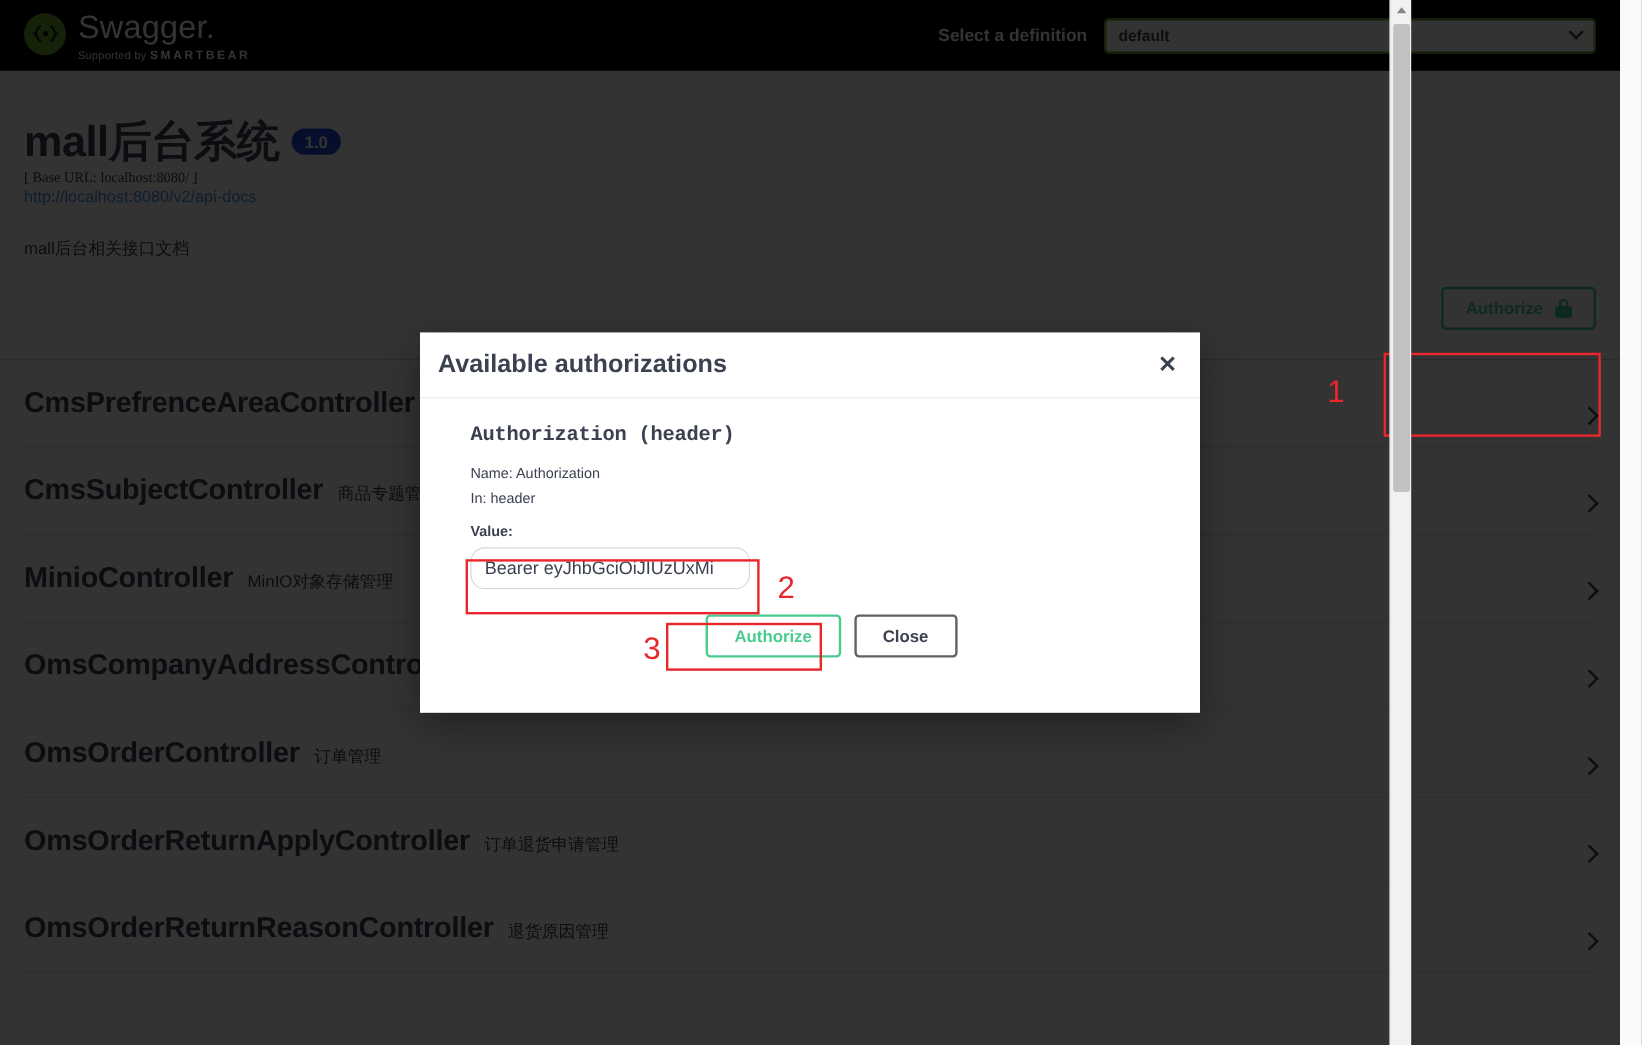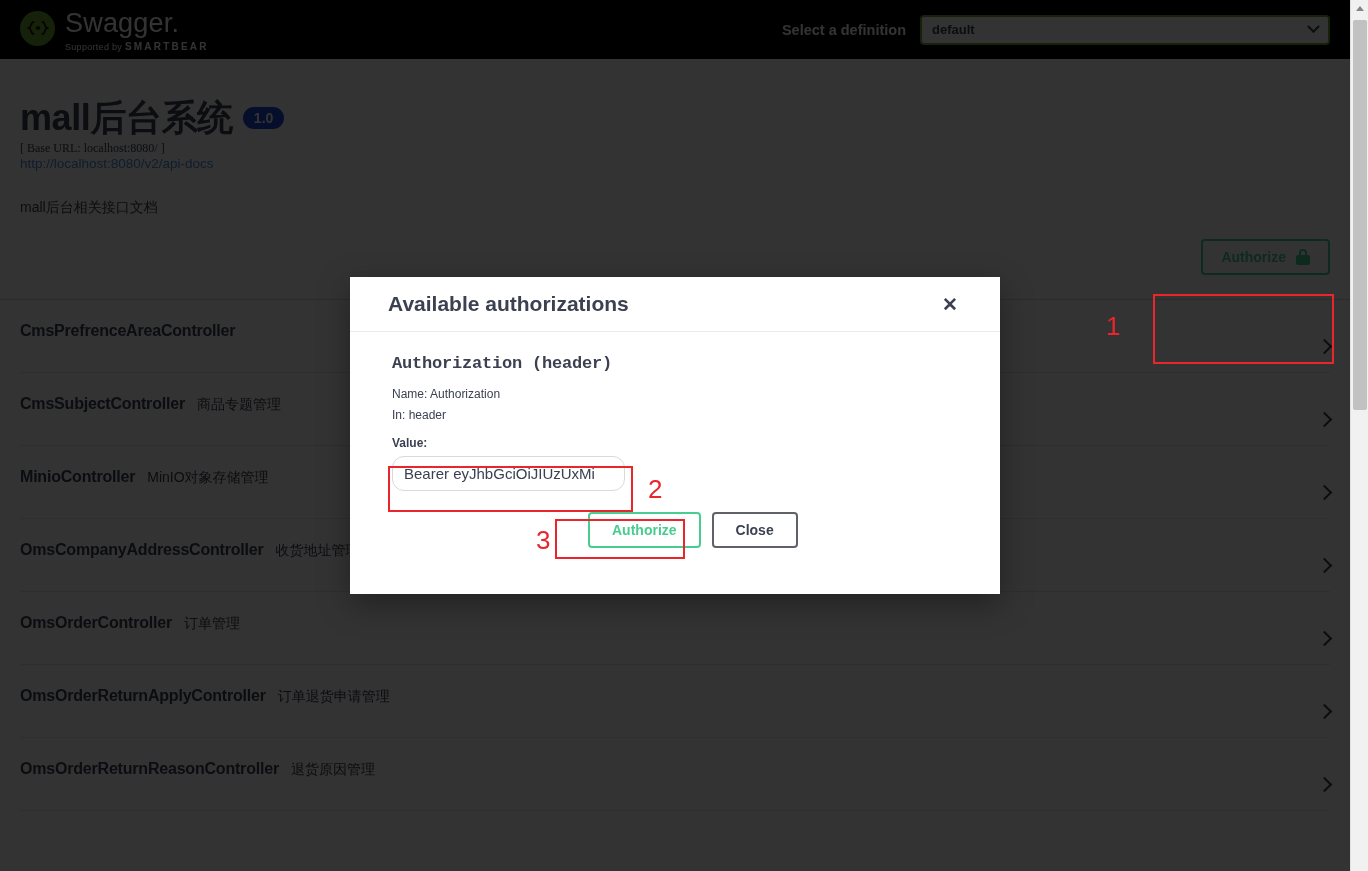--- a/index.html
+++ b/index.html
@@ -7,21 +7,21 @@
   html, body {
     width: 1368px;
     height: 871px;
     overflow: hidden;
     font-family: "Liberation Sans", sans-serif;
     background: #fafafa;
   }
 
   #app {
     position: relative;
-    width: 1368px;
+    width: 1176px;
     height: 871px;
     background: #fafafa;
   }
 
   
   .page {
     position: absolute;
     top: 0; left: 0;
     width: 1350px;
     height: 871px;
@@ -185,21 +185,21 @@
   .tag-list { padding: 0 20px; }
   .tag-row {
     display: flex;
     align-items: baseline;
     border-bottom: 1px solid #e3e3e3;
     height: 73px;
     padding-top: 22px;
     cursor: pointer;
   }
   .tag-name {
-    font-size: 16px;
+    font-size: 24px;
     font-weight: 700;
     color: #3b4151;
     letter-spacing: -.2px;
   }
   .tag-desc {
     font-size: 14px;
     color: #3b4151;
     margin-left: 12px;
   }
   .chev-right {
@@ -258,21 +258,21 @@
     background: #ffffff;
     box-shadow: 0 10px 30px rgba(0,0,0,.35);
     display: flex;
     flex-direction: column;
   }
   .modal-head {
     height: 55px;
     border-bottom: 1px solid #ebebeb;
     display: flex;
     align-items: center;
-    padding: 0 38px;
+    padding: 0 15px;
   }
   .modal-title {
     font-size: 21px;
     font-weight: 700;
     color: #3b4151;
   }
   .modal-close {
     margin-left: auto;
     background: none;
     border: none;

